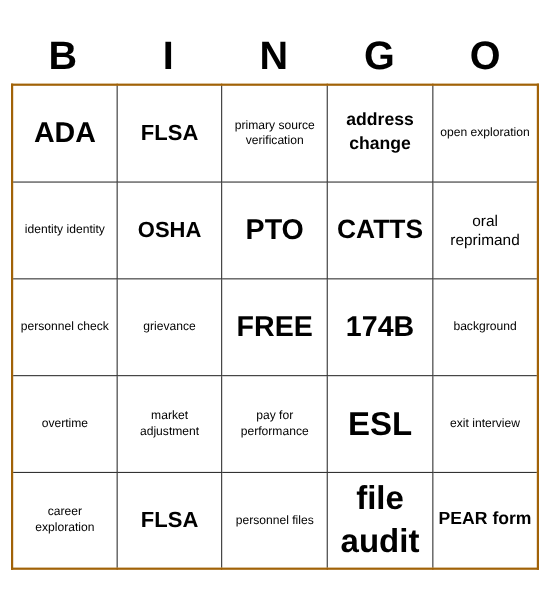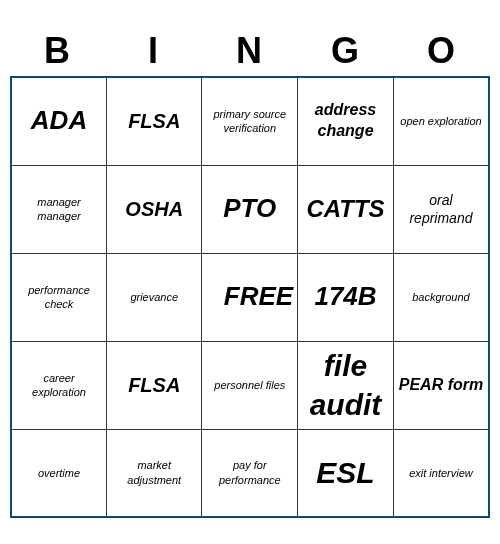--- a/index.html
+++ b/index.html
@@ -36,22 +36,21 @@
       text-align: center;
       font-size: 36px;
       font-weight: bold;
       padding: 4px 0;
       letter-spacing: 2px;
     }
 
     .bingo-grid {
       width: 100%;
       border-collapse: collapse;
-      border: 2px solid #0c4a6e;
-      font-style: italic;
+      border: 2px solid #a16207;
     }
 
     .bingo-grid td {
       border: 1.5px solid #333;
       text-align: center;
       vertical-align: middle;
       padding: 4px;
       height: 88px;
       width: 96px;
     }
@@ -81,81 +80,81 @@
           </td>
           <td>
             <span style="font-size: 16px; font-weight: bold; line-height: 1.3; display: block;">address change</span>
           </td>
           <td>
             <span style="font-size: 11px; font-weight: normal; line-height: 1.3; display: block;">open exploration</span>
           </td>
         </tr>
         <tr>
           <td>
-            <span style="font-size: 11px; font-weight: normal; line-height: 1.3; display: block;">manager manager</span>
+            <span style="font-size: 11px; font-weight: normal; line-height: 1.3; display: block;">identity identity</span>
           </td>
           <td>
             <span style="font-size: 20px; font-weight: bold; line-height: 1.3; display: block;">OSHA</span>
           </td>
           <td>
             <span style="font-size: 26px; font-weight: bold; line-height: 1.3; display: block;">PTO</span>
           </td>
           <td>
             <span style="font-size: 24px; font-weight: bold; line-height: 1.3; display: block; text-align: center;">CATTS</span>
           </td>
           <td>
             <span style="font-size: 14px; font-weight: normal; line-height: 1.3; display: block;">oral reprimand</span>
           </td>
         </tr>
         <tr>
           <td>
-            <span style="font-size: 11px; font-weight: normal; line-height: 1.3; display: block;">performance check</span>
+            <span style="font-size: 11px; font-weight: normal; line-height: 1.3; display: block;">personnel check</span>
           </td>
           <td>
             <span style="font-size: 11px; font-weight: normal; line-height: 1.3; display: block;">grievance</span>
           </td>
           <td>
-            <span style="font-size: 26px; font-weight: bold; line-height: 1.3; display: block; text-align: right;">FREE</span>
+            <span style="font-size: 26px; font-weight: bold; line-height: 1.3; display: block;">FREE</span>
           </td>
           <td>
             <span style="font-size: 26px; font-weight: bold; line-height: 1.3; display: block;">174B</span>
           </td>
           <td>
             <span style="font-size: 11px; font-weight: normal; line-height: 1.3; display: block;">background</span>
+          </td>
+        </tr>
+        <tr>
+          <td>
+            <span style="font-size: 11px; font-weight: normal; line-height: 1.3; display: block;">overtime</span>
+          </td>
+          <td>
+            <span style="font-size: 11px; font-weight: normal; line-height: 1.3; display: block;">market adjustment</span>
+          </td>
+          <td>
+            <span style="font-size: 11px; font-weight: normal; line-height: 1.3; display: block;">pay for performance</span>
+          </td>
+          <td>
+            <span style="font-size: 30px; font-weight: bold; line-height: 1.3; display: block;">ESL</span>
+          </td>
+          <td>
+            <span style="font-size: 11px; font-weight: normal; line-height: 1.3; display: block;">exit interview</span>
           </td>
         </tr>
         <tr>
           <td>
             <span style="font-size: 11px; font-weight: normal; line-height: 1.3; display: block;">career exploration</span>
           </td>
           <td>
             <span style="font-size: 20px; font-weight: bold; line-height: 1.3; display: block;">FLSA</span>
           </td>
           <td>
             <span style="font-size: 11px; font-weight: normal; line-height: 1.3; display: block;">personnel files</span>
           </td>
           <td>
             <span style="font-size: 30px; font-weight: bold; line-height: 1.3; display: block;">file audit</span>
           </td>
           <td>
             <span style="font-size: 16px; font-weight: bold; line-height: 1.3; display: block;">PEAR form</span>
           </td>
         </tr>
-        <tr>
-          <td>
-            <span style="font-size: 11px; font-weight: normal; line-height: 1.3; display: block;">overtime</span>
-          </td>
-          <td>
-            <span style="font-size: 11px; font-weight: normal; line-height: 1.3; display: block;">market adjustment</span>
-          </td>
-          <td>
-            <span style="font-size: 11px; font-weight: normal; line-height: 1.3; display: block;">pay for performance</span>
-          </td>
-          <td>
-            <span style="font-size: 30px; font-weight: bold; line-height: 1.3; display: block;">ESL</span>
-          </td>
-          <td>
-            <span style="font-size: 11px; font-weight: normal; line-height: 1.3; display: block;">exit interview</span>
-          </td>
-        </tr>
       </tbody>
   </table>
 </div>
 
 </body></html>

